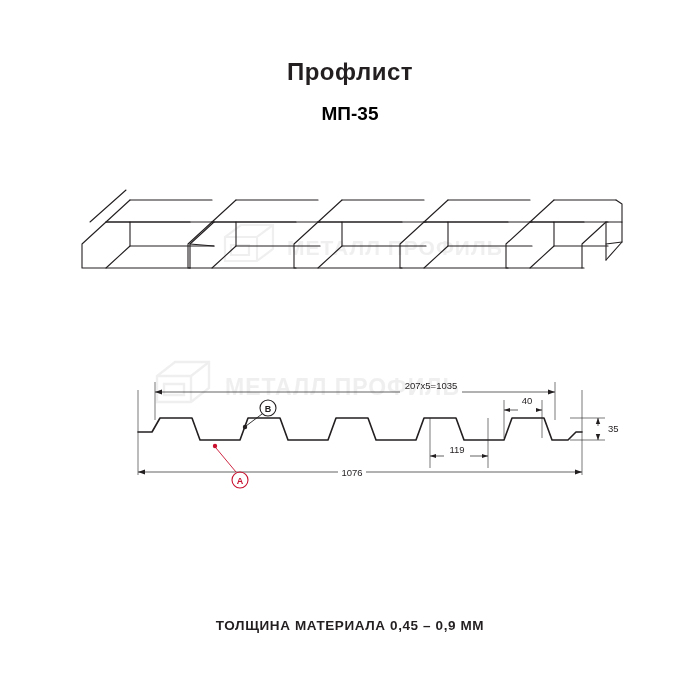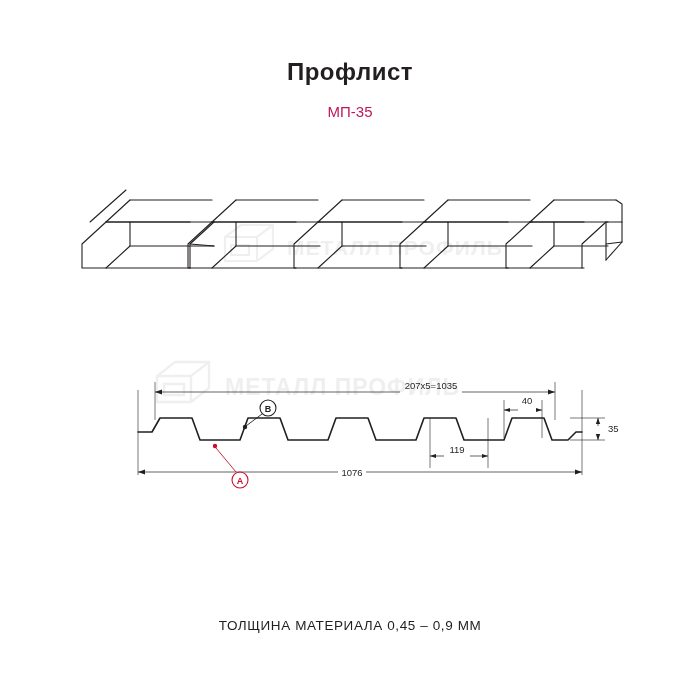--- a/index.html
+++ b/index.html
@@ -30,32 +30,32 @@
     font-weight: bold;
     letter-spacing: 0.5px;
     color: #231f20;
   }
   .subtitle {
     position: absolute;
     top: 103px;
     left: 0;
     width: 700px;
     text-align: center;
-    font-size: 15px;
-    font-weight: normal;
-    color: #be185d;
+    font-size: 19px;
+    font-weight: bold;
+    color: #000000;
   }
   .footer {
     position: absolute;
     top: 618px;
     left: 0;
     width: 700px;
     text-align: center;
     font-size: 13.5px;
-    font-weight: normal;
+    font-weight: bold;
     letter-spacing: 0.6px;
     color: #231f20;
   }
   .iso-wrap {
     position: absolute;
     top: 160px;
     left: 60px;
     width: 580px;
     height: 150px;
   }

